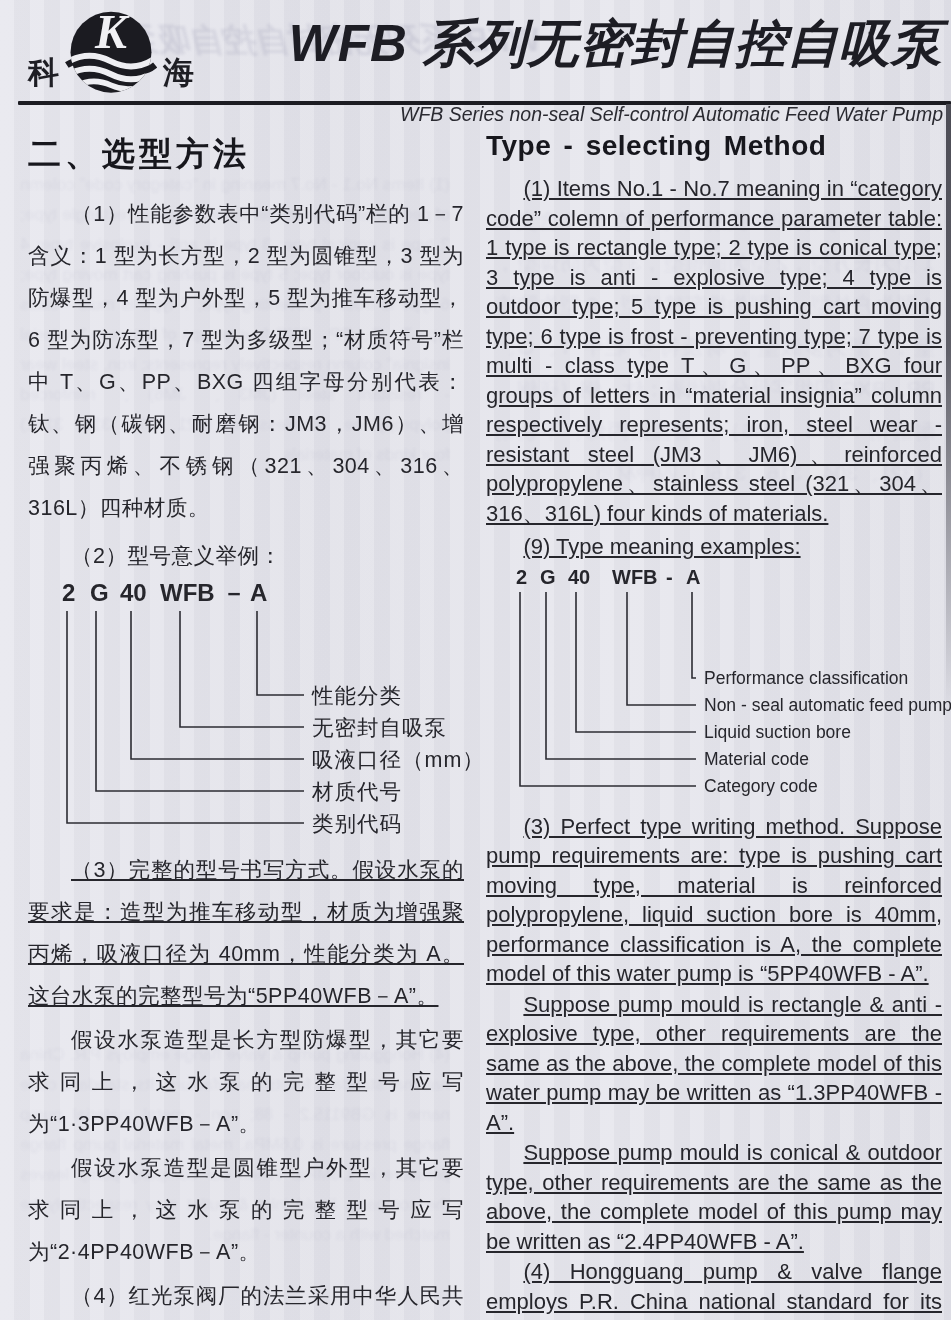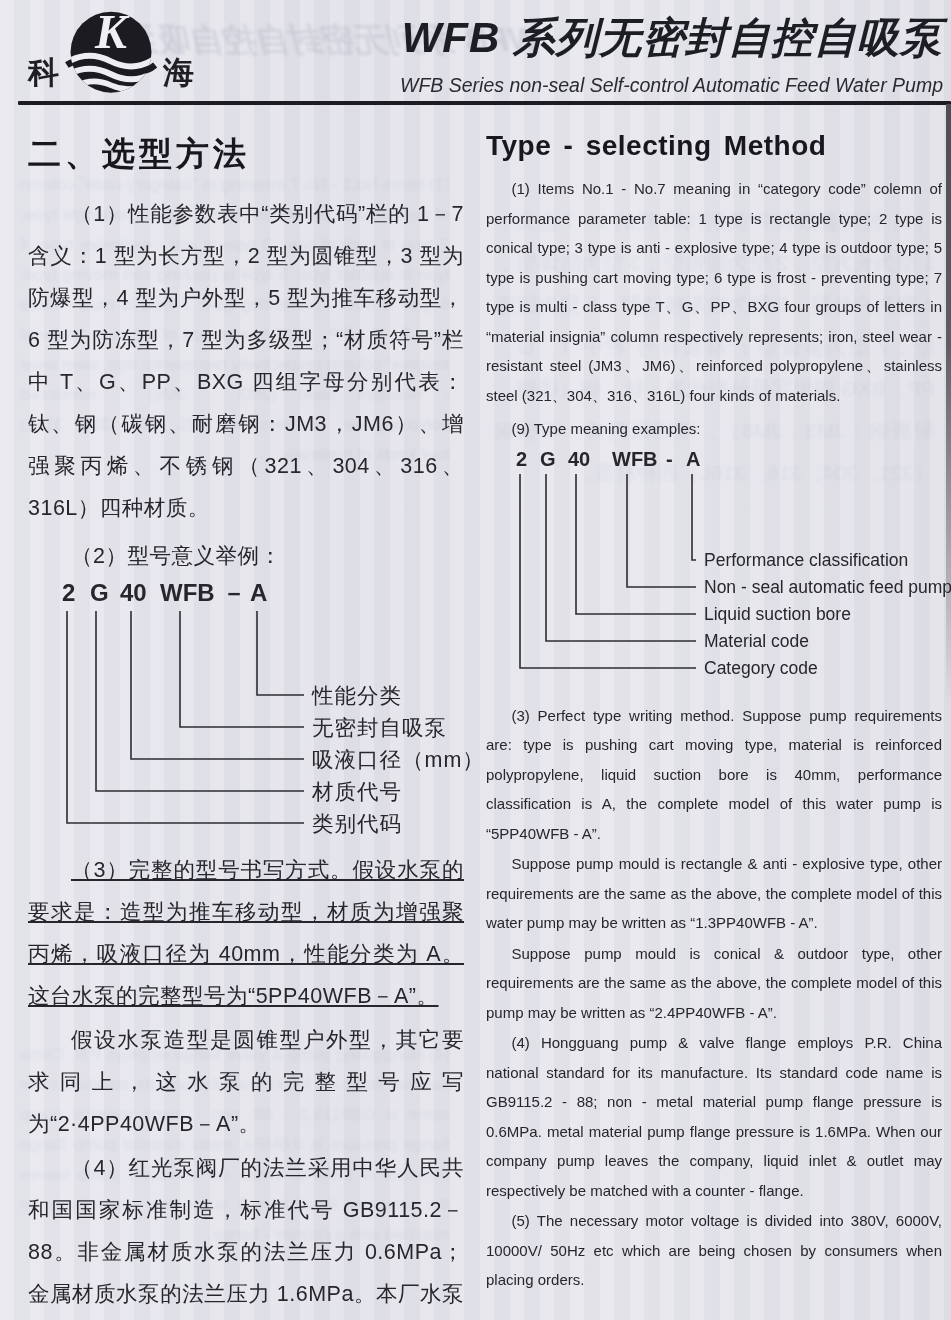--- a/index.html
+++ b/index.html
@@ -9,33 +9,33 @@
       repeating-linear-gradient(90deg, rgba(255,255,255,.06) 0 14px, rgba(40,40,70,.03) 14px 30px),
       linear-gradient(90deg,#e9e9ef 0%,#e3e3ea 35%,#e8e8ee 65%,#e2e2e9 100%);
     color:#26262c;
     font-family:"Liberation Sans", sans-serif;
   }
   
   .logo{position:absolute;top:8px;left:28px;display:flex;align-items:flex-end;}
   .logo .hanzi{font-size:31px;font-weight:bold;line-height:1;padding-bottom:12px;color:#1e1e24;}
   .logo .mark{width:92px;height:92px;margin:0 6px;}
   .titles{position:absolute;top:10px;right:8px;text-align:right;}
-  .title-zh{font-size:42px;font-weight:bold;font-style:italic;letter-spacing:1px;color:#1d1d24;}
-  .title-en{font-size:19.5px;font-style:italic;margin-top:8px;color:#2a2a31;}
+  .title-zh{font-size:51px;font-weight:bold;font-style:italic;letter-spacing:1px;color:#1d1d24;}
+  .title-en{font-size:19.5px;font-style:italic;margin-top:24px;color:#2a2a31;}
   .rule{position:absolute;top:101px;left:18px;width:933px;height:4px;background:#1c1c22;border-radius:1px;}
   .scan-edge{position:absolute;right:0;top:104px;width:5px;height:600px;
     background:linear-gradient(#4c4c55 0%,#5d5d66 40%,rgba(130,130,140,0) 100%);}
   
   .col{position:absolute;top:126px;}
   .col-zh{left:28px;width:436px;}
   .col-en{left:486px;width:456px;}
   .col-zh h2{font-size:33px;font-weight:bold;letter-spacing:4px;margin:6px 0 16px;color:#17171d;}
   .col-en h2{font-size:28px;font-weight:bold;letter-spacing:.5px;word-spacing:4px;margin:4px 0 12px;color:#17171d;}
   .col-zh p{font-size:21.5px;line-height:42px;text-align:justify;text-indent:2em;margin:0 0 2px;letter-spacing:.5px;}
-  .col-en p{font-size:15px;line-height:29.5px;text-align:justify;text-indent:1.7em;margin:0 0 1px;}
+  .col-en p{font-size:22px;line-height:29.5px;text-align:justify;text-indent:1.7em;margin:0 0 1px;text-decoration:underline;}
   .col-zh p.tight{margin-bottom:0;}
   
   .diagram{display:block;overflow:visible;}
   .diagram text{fill:#26262c;}
   .diagram .model{font-size:24px;font-weight:bold;}
   .diagram .lbl-zh{font-size:21.5px;letter-spacing:1px;}
   .diagram .model-en{font-size:20px;font-weight:bold;}
   .diagram .lbl-en{font-size:17.5px;}
   .diagram polyline{fill:none;stroke:#2c2c33;stroke-width:1.6;}
   
@@ -98,20 +98,21 @@
       <polyline points="68,34  68,214  276,214"></polyline>
       <polyline points="39,34  39,246  276,246"></polyline>
       <text class="lbl-zh" x="284" y="126">性能分类</text>
       <text class="lbl-zh" x="284" y="158">无密封自吸泵</text>
       <text class="lbl-zh" x="284" y="190">吸液口径（mm）</text>
       <text class="lbl-zh" x="284" y="222">材质代号</text>
       <text class="lbl-zh" x="284" y="254">类别代码</text>
     </svg>
 
     <p style="margin-top:10px;text-decoration:underline;">（3）完整的型号书写方式。假设水泵的要求是：造型为推车移动型，材质为增强聚丙烯，吸液口径为 40mm，性能分类为 A。这台水泵的完整型号为“5PP40WFB－A”。</p>
+    <p>假设水泵造型是长方型防爆型，其它要求同上，这水泵的完整型号应写为“1·3PP40WFB－A”。</p>
     <p>假设水泵造型是圆锥型户外型，其它要求同上，这水泵的完整型号应写为“2·4PP40WFB－A”。</p>
     <p>（4）红光泵阀厂的法兰采用中华人民共和国国家标准制造，标准代号 GB9115.2－88。非金属材质水泵的法兰压力 0.6MPa；金属材质水泵的法兰压力 1.6MPa。本厂水泵出厂时，进出液口各配一只反法兰。</p>
 
   </div>
 
   <div class="col col-en">
     <h2>Type - selecting Method</h2>
     <p>(1) Items No.1 - No.7 meaning in “category code” colemn of performance parameter table: 1 type is rectangle type; 2 type is conical type; 3 type is anti - explosive type; 4 type is outdoor type; 5 type is pushing cart moving type; 6 type is frost - preventing type; 7 type is multi - class type T、G、PP、BXG four groups of letters in “material insignia” column respectively represents; iron, steel wear - resistant steel (JM3、JM6)、reinforced polypropylene、stainless steel (321、304、316、316L) four kinds of materials.</p>
     <p style="margin-top:4px;">(9) Type meaning examples:</p>
 
@@ -128,20 +129,20 @@
       <polyline points="90,26  90,166  210,166"></polyline>
       <polyline points="60,26  60,193  210,193"></polyline>
       <polyline points="34,26  34,220  210,220"></polyline>
       <text class="lbl-en" x="218" y="118">Performance classification</text>
       <text class="lbl-en" x="218" y="145">Non - seal automatic feed pump</text>
       <text class="lbl-en" x="218" y="172">Liquid suction bore</text>
       <text class="lbl-en" x="218" y="199">Material code</text>
       <text class="lbl-en" x="218" y="226">Category code</text>
     </svg>
 
-    <p style="margin-top:15px;">(3) Perfect type writing method. Suppose pump requirements are: type is pushing cart moving type, material is reinforced polypropylene, liquid suction bore is 40mm, performance classification is A, the complete model of this water pump is “5PP40WFB - A”.</p>
+    <p style="margin-top:8px;">(3) Perfect type writing method. Suppose pump requirements are: type is pushing cart moving type, material is reinforced polypropylene, liquid suction bore is 40mm, performance classification is A, the complete model of this water pump is “5PP40WFB - A”.</p>
     <p>Suppose pump mould is rectangle &amp; anti - explosive type, other requirements are the same as the above, the complete model of this water pump may be written as “1.3PP40WFB - A”.</p>
     <p>Suppose pump mould is conical &amp; outdoor type, other requirements are the same as the above, the complete model of this pump may be written as “2.4PP40WFB - A”.</p>
     <p>(4) Hongguang pump &amp; valve flange employs P.R. China national standard for its manufacture. Its standard code name is GB9115.2 - 88; non - metal material pump flange pressure is 0.6MPa. metal material pump flange pressure is 1.6MPa. When our company pump leaves the company, liquid inlet &amp; outlet may respectively be matched with a counter - flange.</p>
     <p>(5) The necessary motor voltage is divided into 380V, 6000V, 10000V/ 50Hz etc which are being chosen by consumers when placing orders.</p>
   </div>
 
 </div>
 
 </body></html>

